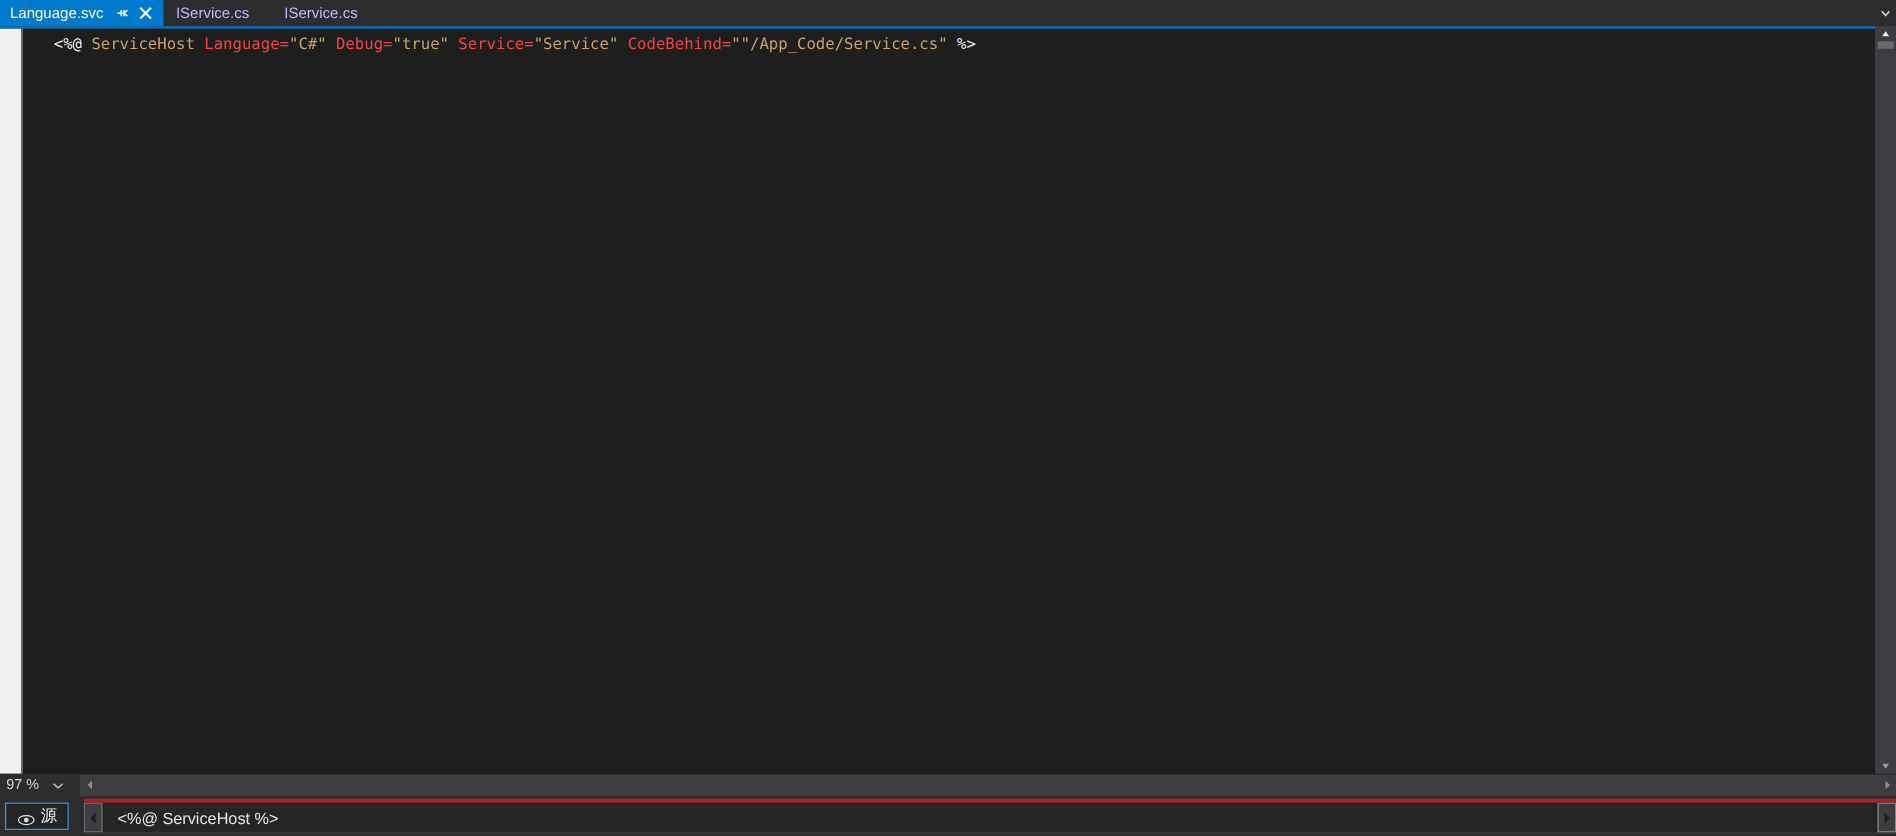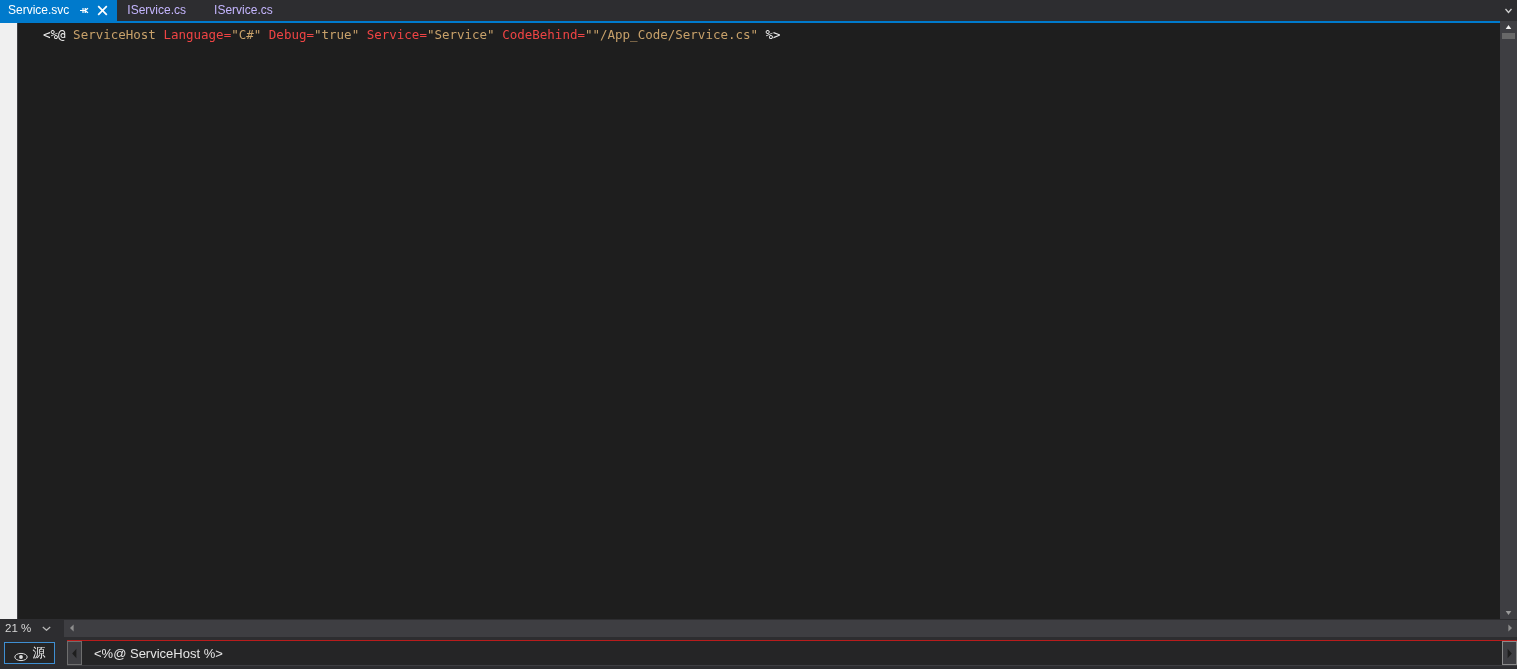--- a/index.html
+++ b/index.html
@@ -236,21 +236,21 @@
     line-height: 16px;
   }
   .eye-icon { width: 14px; height: 10px; flex: none; }
   .breadcrumb-bar {
     margin-left: 12px;
     height: 24px;
     flex: 1 1 auto;
     background: #252526;
     display: flex;
     align-items: stretch;
-    border-top: 1px solid #b91c1c;
+    border-top: 3px solid #b91c1c;
     border-bottom: 1px solid #3e3e42;
     overflow: hidden;
   }
   .bc-nav {
     width: 15px;
     background: #3e3e42;
     border: 1px solid #6e6e6e;
     display: flex;
     align-items: center;
     justify-content: center;
@@ -278,21 +278,21 @@
   }
 </style>
 </head>
 <body>
 
 <div class="app">
 
   <div class="tabstrip">
 
     <div class="tab active">
-      <span class="tab-label">Service.svc</span>
+      <span class="tab-label">Language.svc</span>
       <span class="tab-pin">
         <svg width="12" height="12" viewBox="0 0 12 12">
           <path d="M2 5.5 H7 M5 3 V8 M7 5.5 L10 3.2 M7 5.5 L10 7.8" stroke="#ffffff" stroke-width="1.2" fill="none"></path>
           <rect x="6.6" y="3.0" width="1.3" height="5" fill="#ffffff"></rect>
         </svg>
       </span>
       <span class="tab-close">
         <svg width="11" height="11" viewBox="0 0 11 11">
           <path d="M1.2 1.2 L9.8 9.8 M9.8 1.2 L1.2 9.8" stroke="#ffffff" stroke-width="1.7" fill="none"></path>
         </svg>
@@ -335,21 +335,21 @@
     </div>
     <div class="vscroll-down">
       <svg width="7" height="6" viewBox="0 0 7 6">
         <path d="M3.5 5 L0.7 1 L6.3 1 Z" fill="#9a9a9a"></path>
       </svg>
     </div>
   </div>
 
   <div class="zoombar">
     <div class="zoom-ctl">
-      <span class="zoom-value">21 %</span>
+      <span class="zoom-value">97 %</span>
       <span class="zoom-arrow">
         <svg width="9" height="5" viewBox="0 0 9 5">
           <path d="M0.8 1 L4.5 4.3 L8.2 1" stroke="#b9b9b9" stroke-width="1.2" fill="none"></path>
         </svg>
       </span>
     </div>
     <div class="hscroll">
       <div class="hscroll-left">
         <svg width="6" height="8" viewBox="0 0 6 8">
           <path d="M4.6 0.6 L1 4 L4.6 7.4 Z" fill="#8e8e8e"></path>

